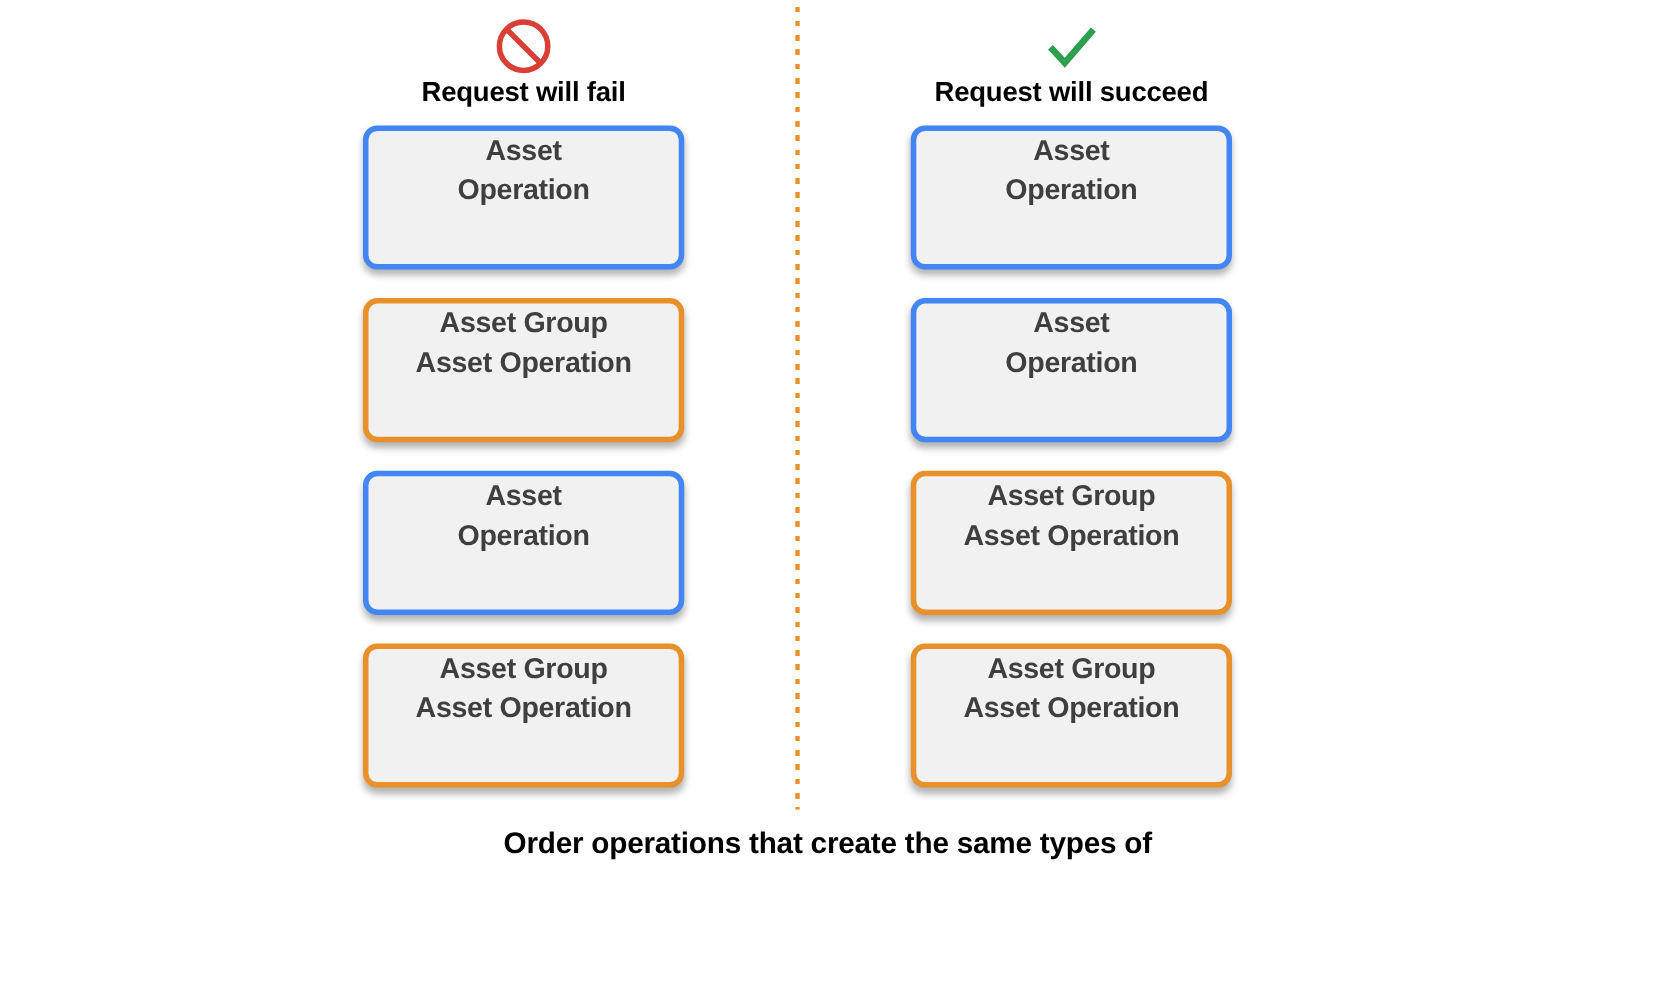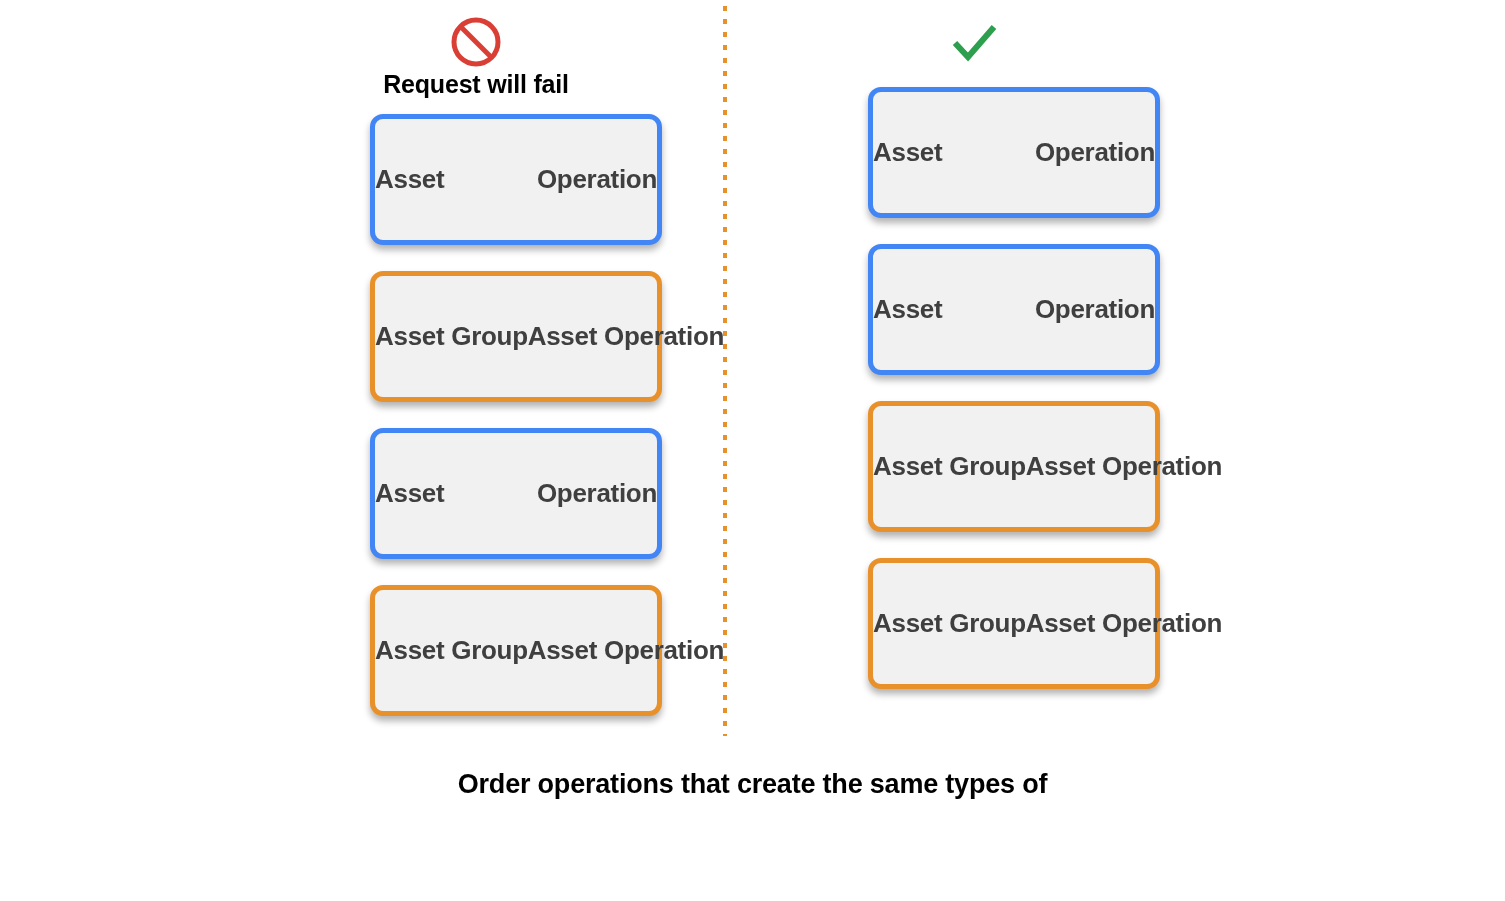--- a/index.html
+++ b/index.html
@@ -81,43 +81,42 @@
     width: 292px;
   }
   .op-box {
     box-sizing: border-box;
     width: 292px;
     height: 131px;
     border-radius: 13px;
     background: #f1f1f1;
     border: 5px solid #4285f4;
     display: flex;
-    flex-direction: row;
+    flex-direction: column;
     align-items: center;
-    justify-content: space-between;
+    justify-content: flex-start;
     box-shadow: 0 5px 7px rgba(0,0,0,0.30);
-    margin-left: 40px;
   }
   .op-box.kind-asset       { border-color: #4285f4; }
   .op-box.kind-asset-group { border-color: #e8912b; }
 
   .op-line {
     font-size: 26px;
     font-weight: bold;
     color: #3f3f3f;
     line-height: 1.38;
     letter-spacing: -0.3px;
     white-space: nowrap;
   }
 
   
   .caption {
     position: absolute;
     left: 0;
-    top: 765px;
+    top: 747px;
     width: 1505px;
     text-align: center;
     font-size: 27px;
     font-weight: bold;
     color: #000000;
     line-height: 1.42;
     letter-spacing: -0.2px;
   }
   .caption .cap-line { display: block; }
 </style>
@@ -155,20 +154,21 @@
         <div class="op-line">Asset Operation</div>
       </div>
     </div>
   </div>
 
   <div class="column right">
     <div class="col-header">
       <svg class="status-icon" viewBox="0 0 56 56">
         <polyline points="9,29 22,43 48,13" fill="none" stroke="#2e9e4f" stroke-width="6" stroke-linecap="butt" stroke-linejoin="miter"></polyline>
       </svg>
+      <div class="col-title">Request will succeed</div>
     </div>
 
     <div class="box-stack">
       <div class="op-box kind-asset">
         <div class="op-line">Asset</div>
         <div class="op-line">Operation</div>
       </div>
       <div class="op-box kind-asset">
         <div class="op-line">Asset</div>
         <div class="op-line">Operation</div>

